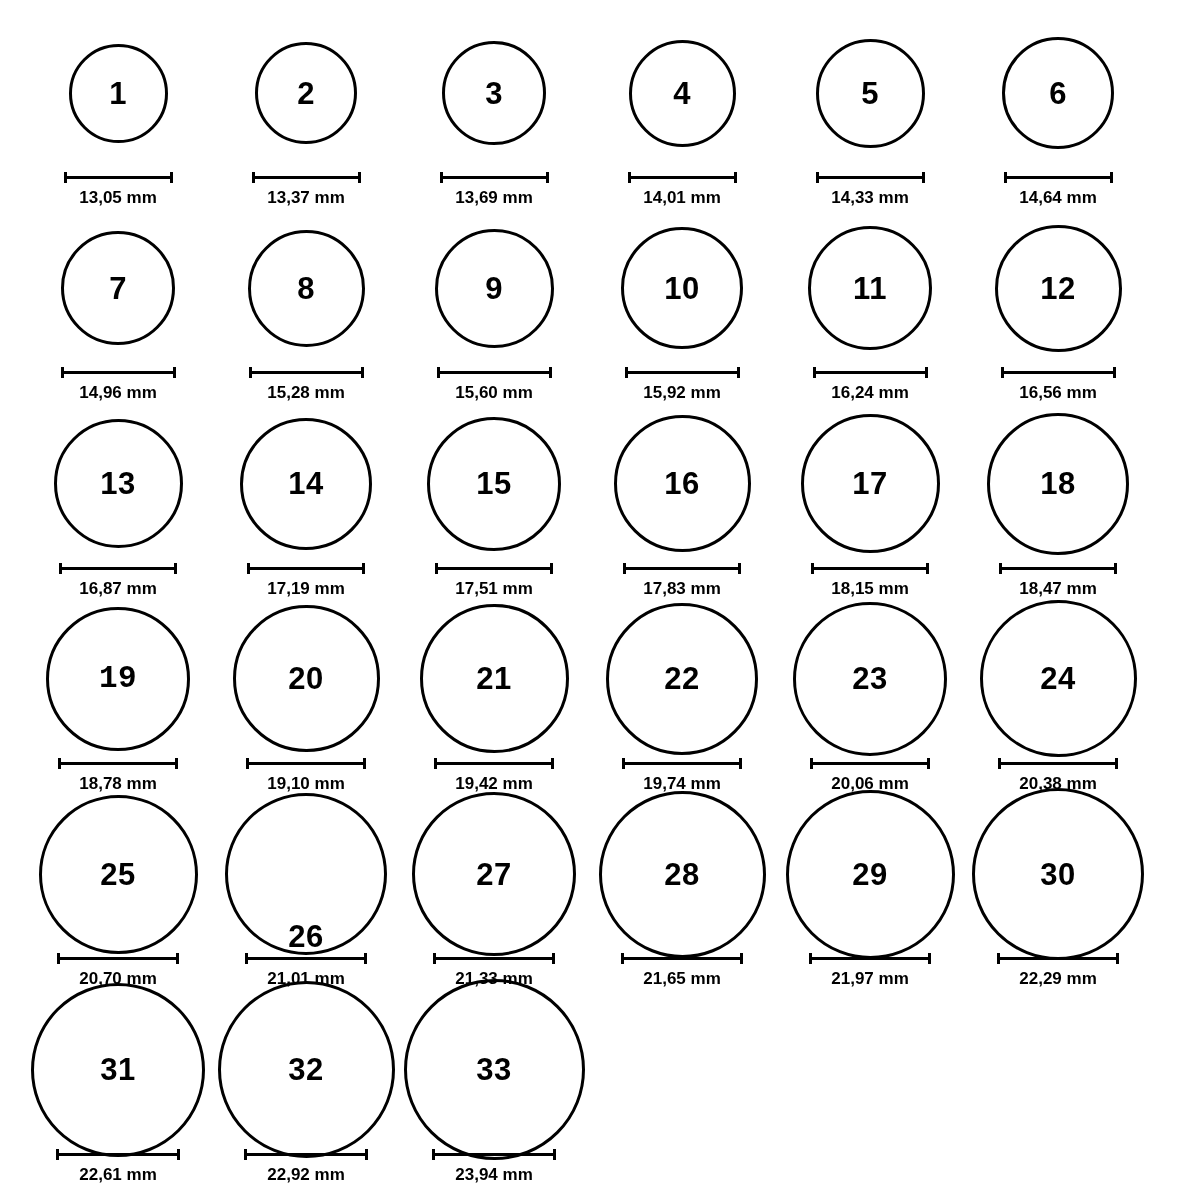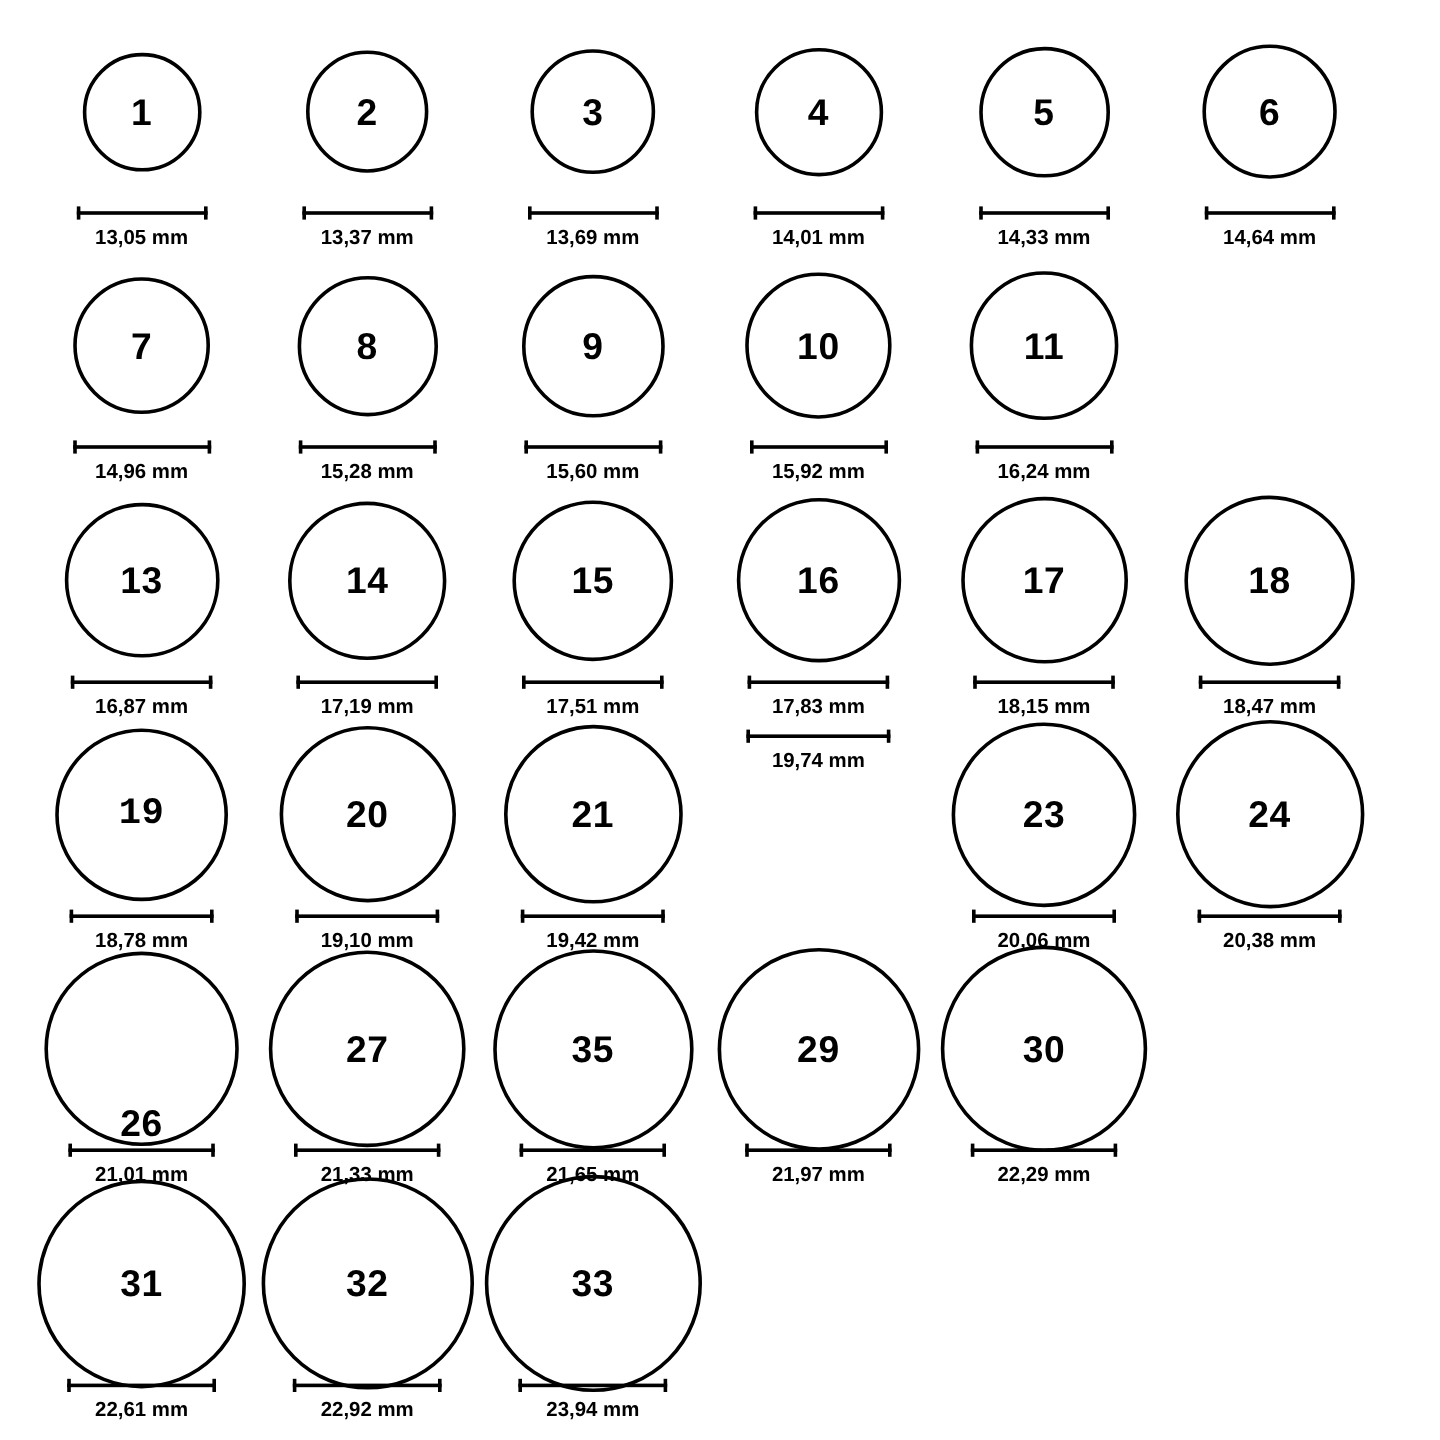--- a/index.html
+++ b/index.html
@@ -261,20 +261,35 @@
       </div>
       <div class="measure">
         <div class="bar" style="width:115px;">
           <div class="cap left"></div>
           <div class="line"></div>
           <div class="cap right"></div>
         </div>
         <div class="mm">16,24 mm</div>
       </div>
     </div>
+    <div class="cell">
+      <div class="circle-wrap">
+        <div class="circle" style="width:127px;height:127px;">
+          <span class="size-num">12</span>
+        </div>
+      </div>
+      <div class="measure">
+        <div class="bar" style="width:115px;">
+          <div class="cap left"></div>
+          <div class="line"></div>
+          <div class="cap right"></div>
+        </div>
+        <div class="mm">16,56 mm</div>
+      </div>
+    </div>
   </div>
 
   <div class="row">
     <div class="cell">
       <div class="circle-wrap">
         <div class="circle" style="width:129px;height:129px;">
           <span class="size-num">13</span>
         </div>
       </div>
       <div class="measure">
@@ -403,20 +418,25 @@
       <div class="measure">
         <div class="bar" style="width:120px;">
           <div class="cap left"></div>
           <div class="line"></div>
           <div class="cap right"></div>
         </div>
         <div class="mm">19,42 mm</div>
       </div>
     </div>
     <div class="cell">
+      <div class="circle-wrap">
+        <div class="circle" style="width:152px;height:152px;">
+          <span class="size-num">22</span>
+        </div>
+      </div>
       <div class="measure">
         <div class="bar" style="width:120px;">
           <div class="cap left"></div>
           <div class="line"></div>
           <div class="cap right"></div>
         </div>
         <div class="mm">19,74 mm</div>
       </div>
     </div>
     <div class="cell">
@@ -447,20 +467,35 @@
           <div class="cap right"></div>
         </div>
         <div class="mm">20,38 mm</div>
       </div>
     </div>
   </div>
 
   <div class="row">
     <div class="cell">
       <div class="circle-wrap">
+        <div class="circle" style="width:159px;height:159px;">
+          <span class="size-num">25</span>
+        </div>
+      </div>
+      <div class="measure">
+        <div class="bar" style="width:122px;">
+          <div class="cap left"></div>
+          <div class="line"></div>
+          <div class="cap right"></div>
+        </div>
+        <div class="mm">20,70 mm</div>
+      </div>
+    </div>
+    <div class="cell">
+      <div class="circle-wrap">
         <div class="circle" style="width:162px;height:162px;align-items:flex-end;">
           <span class="size-num">26</span>
         </div>
       </div>
       <div class="measure">
         <div class="bar" style="width:122px;">
           <div class="cap left"></div>
           <div class="line"></div>
           <div class="cap right"></div>
         </div>
@@ -478,21 +513,21 @@
           <div class="cap left"></div>
           <div class="line"></div>
           <div class="cap right"></div>
         </div>
         <div class="mm">21,33 mm</div>
       </div>
     </div>
     <div class="cell">
       <div class="circle-wrap">
         <div class="circle" style="width:167px;height:167px;">
-          <span class="size-num">35</span>
+          <span class="size-num">28</span>
         </div>
       </div>
       <div class="measure">
         <div class="bar" style="width:122px;">
           <div class="cap left"></div>
           <div class="line"></div>
           <div class="cap right"></div>
         </div>
         <div class="mm">21,65 mm</div>
       </div>

